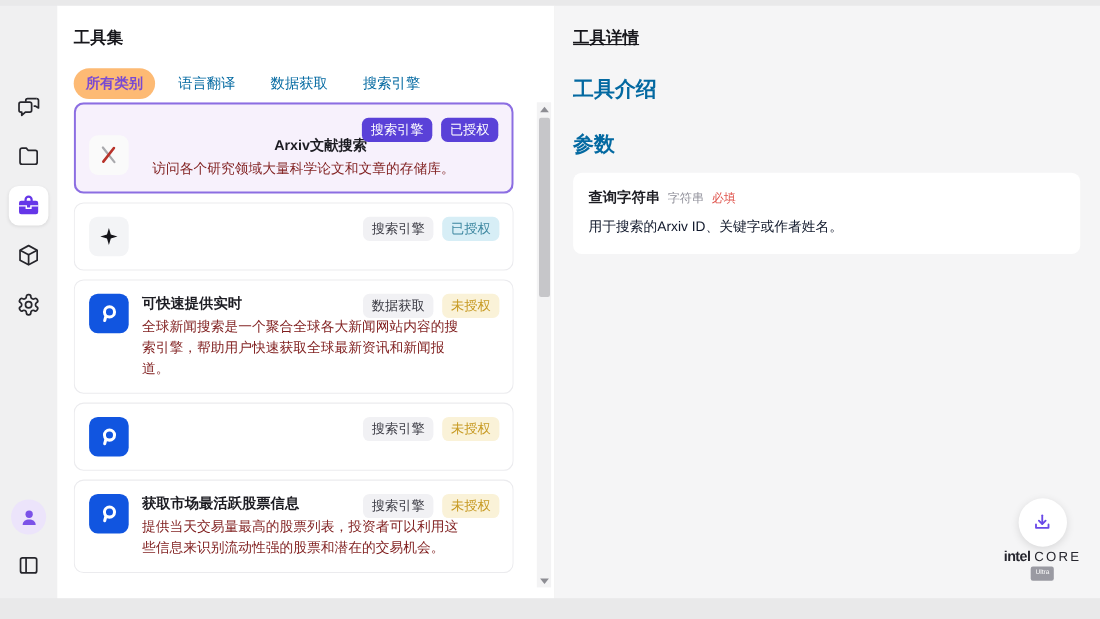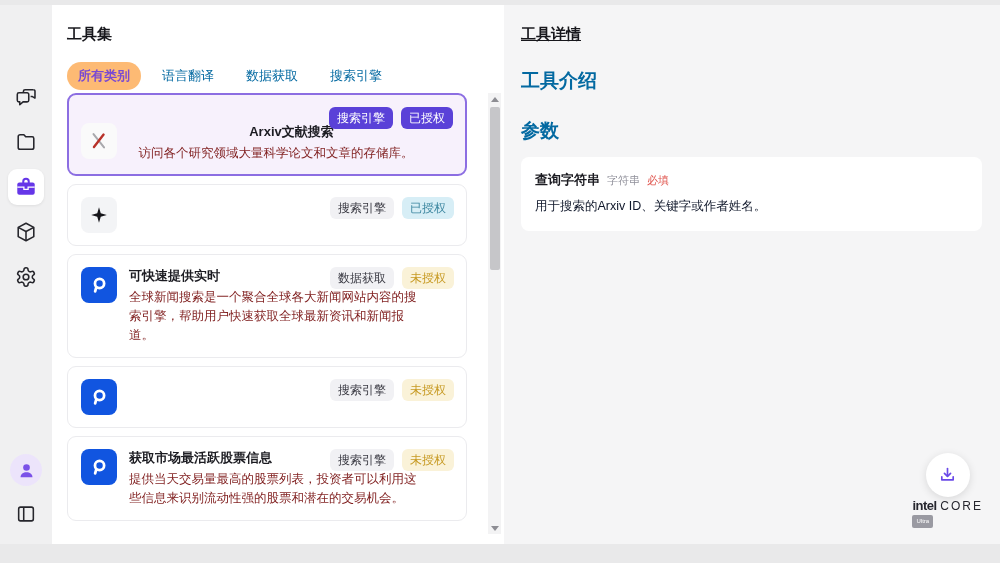--- a/index.html
+++ b/index.html
@@ -59,21 +59,21 @@
   .param-head { display:flex; align-items:baseline; gap:7px; }
   .param-name { font-size:13px; font-weight:bold; color:#1c1c22; }
   .param-type { font-size:11px; color:#90909a; }
   .param-req { font-size:11px; color:#e0564f; }
   .param-desc { font-size:12.5px; color:#0f172a; margin-top:9px; }
 
   
   .float-dl { position:absolute; right:17px; bottom:16px; display:flex; flex-direction:column; align-items:center; }
   .dl-btn { width:44px; height:44px; border-radius:50%; background:#ffffff; box-shadow:0 2px 8px rgba(0,0,0,.12); display:flex; align-items:center; justify-content:center; cursor:pointer; }
   .dl-btn svg { width:21px; height:21px; }
-  .brand { margin-top:3px; text-align:left; line-height:11px; }
+  .brand { margin-top:3px; text-align:center; line-height:11px; }
   .brand-row { font-size:13px; color:#26262e; white-space:nowrap; }
   .brand-intel { font-weight:bold; letter-spacing:-0.5px; }
   .brand-core { font-weight:normal; letter-spacing:2px; font-size:12px; }
   .brand-badge { display:inline-block; background:#9a9aa2; color:#fff; font-size:6px; padding:1px 4px; border-radius:2px; margin-top:2px; }
 </style>
 </head>
 <body>
 
 <div class="window">
 

